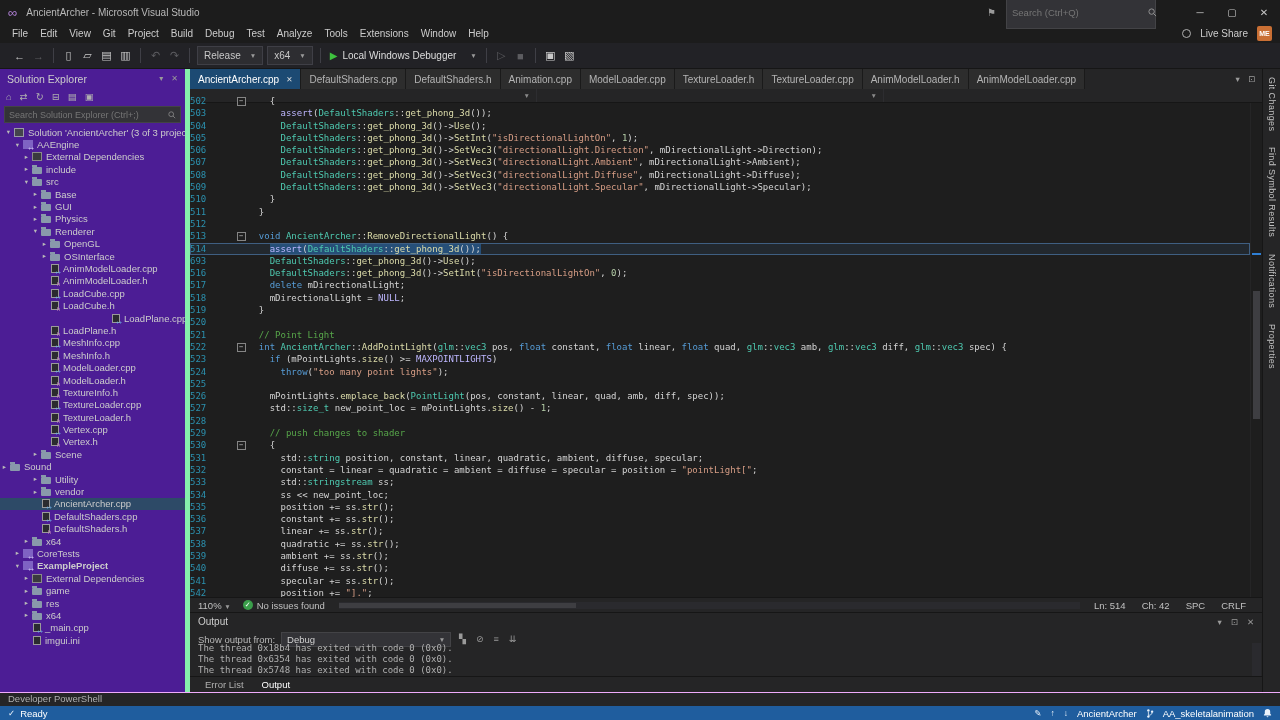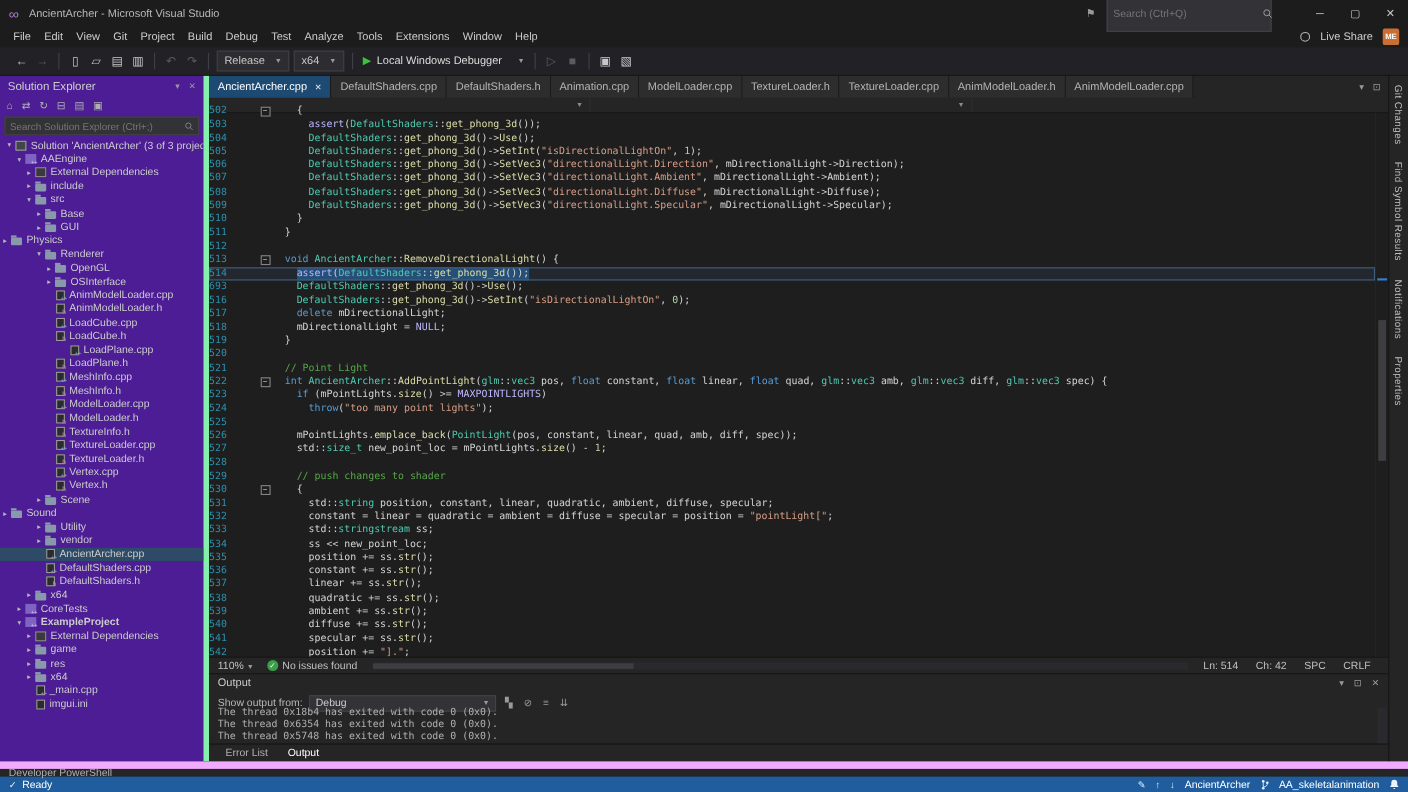--- a/index.html
+++ b/index.html
@@ -111,21 +111,21 @@
 
   .bottom-tabs{height:16px;background:#252526;border-top:1px solid #161616;display:flex;align-items:center;padding-left:8px;gap:4px}
   .ptab{padding:1px 7px;font-size:9.5px;color:#b0b0b0}
   .ptab.active{color:#fff}
 
   
   .right-strip{width:18px;background:#252526;border-left:1px solid #161616;display:flex;flex-direction:column;align-items:center;padding-top:8px;gap:16px}
   .vtab{writing-mode:vertical-rl;font-size:9px;color:#c0c0c0;letter-spacing:.4px}
 
   
-  .bottombar{height:14px;background:#252526;border-top:7px solid #f0abfc;display:flex;align-items:center;padding-left:8px}
+  .bottombar{height:14px;background:#252526;border-top:1px solid #f0abfc;display:flex;padding-left:8px}
   .bb-label{font-size:9.5px;color:#b0b0b0}
 
   
   .statusbar{height:14px;background:#1f5d9e;display:flex;align-items:center;color:#fff;font-size:9.5px;padding:0 8px}
   .sb-ready{display:flex;align-items:center;gap:5px}
   .sb-right{margin-left:auto;display:flex;align-items:center;gap:9px}
   .s-ic{font-size:8.5px;color:#eaf2fb}
   svg{display:block}
 </style>
 </head>
@@ -261,21 +261,21 @@
         <div class="tree-row" style="padding-left: 31px;">
           <span class="arrow">▸</span>
           <span class="ic ic-folder"></span>
           <span class="lbl">Base</span>
         </div>
         <div class="tree-row" style="padding-left: 31px;">
           <span class="arrow">▸</span>
           <span class="ic ic-folder"></span>
           <span class="lbl">GUI</span>
         </div>
-        <div class="tree-row" style="">
+        <div class="tree-row" style="padding-left: 31px;">
           <span class="arrow">▸</span>
           <span class="ic ic-folder"></span>
           <span class="lbl">Physics</span>
         </div>
         <div class="tree-row" style="padding-left: 31px;">
           <span class="arrow">▾</span>
           <span class="ic ic-folder"></span>
           <span class="lbl">Renderer</span>
         </div>
         <div class="tree-row" style="padding-left: 40px;">
@@ -301,21 +301,21 @@
         <div class="tree-row" style="padding-left: 40px;">
           <span class="arrow"></span>
           <span class="ic ic-doc ic-cpp"></span>
           <span class="lbl">LoadCube.cpp</span>
         </div>
         <div class="tree-row" style="padding-left: 40px;">
           <span class="arrow"></span>
           <span class="ic ic-doc ic-h"></span>
           <span class="lbl">LoadCube.h</span>
         </div>
-        <div class="tree-row" style="padding-left: 53px;">
+        <div class="tree-row" style="padding-left: 53px; margin-left: 48px;">
           <span class="arrow"></span>
           <span class="ic ic-doc ic-cpp"></span>
           <span class="lbl">LoadPlane.cpp</span>
         </div>
         <div class="tree-row" style="padding-left: 40px;">
           <span class="arrow"></span>
           <span class="ic ic-doc ic-h"></span>
           <span class="lbl">LoadPlane.h</span>
         </div>
         <div class="tree-row" style="padding-left: 40px;">

